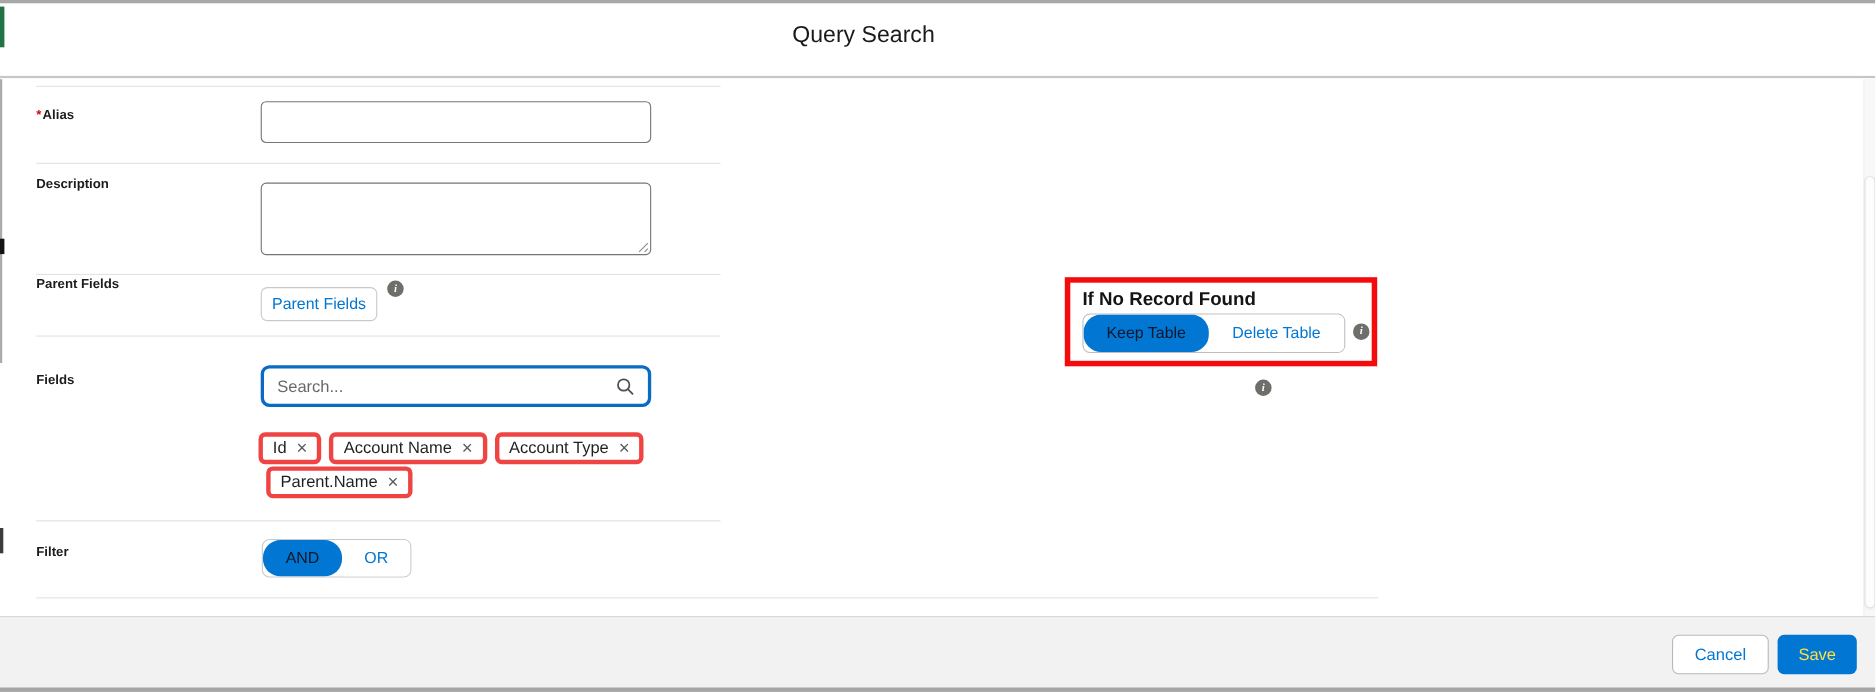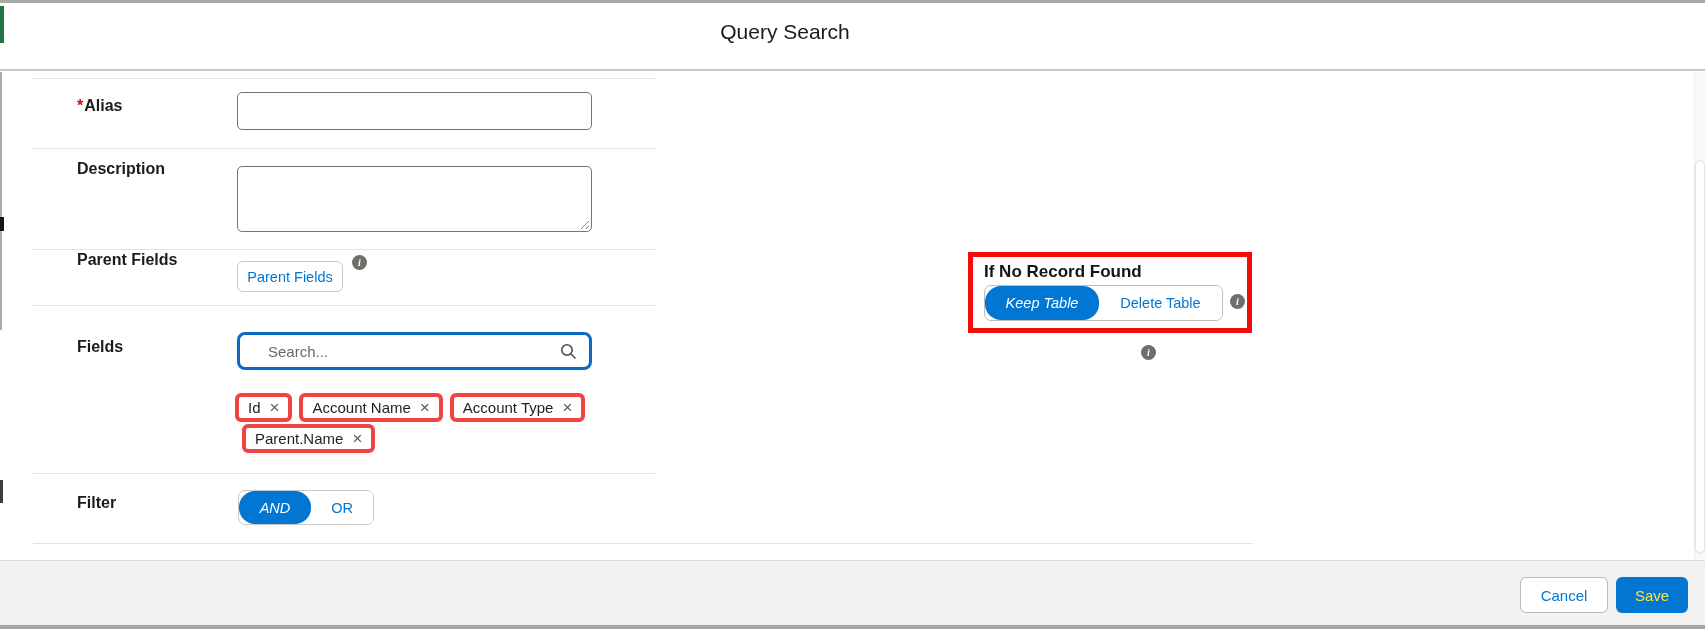--- a/index.html
+++ b/index.html
@@ -13,44 +13,44 @@
   .header-line{position:absolute;left:0;top:69px;width:1705px;height:2px;background:#c6c6c6;}
   
   .edge-green{position:absolute;left:0;top:6px;width:4px;height:37px;background:#217346;}
   .edge-gray{position:absolute;left:0;top:72px;width:2px;height:258px;background:#ababab;}
   .edge-black{position:absolute;left:0;top:217px;width:4px;height:14px;background:#141414;}
   .edge-dark{position:absolute;left:0;top:480px;width:3px;height:23px;background:#3c3c3c;}
   
   .sep{position:absolute;left:33px;width:622px;height:1px;background:#e2e2e2;}
   .sep-wide{position:absolute;left:33px;width:1220px;height:1px;background:#e2e2e2;}
   
-  .flabel{position:absolute;left:33px;font-size:16px;font-weight:bold;color:#1b1b1b;margin-left:44px;}
+  .flabel{position:absolute;left:33px;font-size:12px;font-weight:bold;color:#1b1b1b;}
   .req{color:#d40707;margin-right:1px;}
   .text-input{position:absolute;left:237px;width:355px;height:38px;border:1px solid #757575;
     border-radius:5px;background:#fff;box-sizing:border-box;font-size:15px;padding:0 10px;outline:none;}
   .textarea{position:absolute;left:237px;top:166px;width:355px;height:66px;border:1px solid #757575;
     border-radius:5px;background:#fff;box-sizing:border-box;resize:none;outline:none;}
   .resize-grip{position:absolute;left:578px;top:218px;width:12px;height:12px;}
   .outline-btn{position:absolute;display:flex;align-items:center;justify-content:center;
     background:#fff;border:1px solid #c9c9c9;border-radius:6px;color:#0176d3;font-size:14.5px;cursor:pointer;}
   .info{position:absolute;width:15px;height:15px;border-radius:50%;background:#706e6b;color:#fff;
     display:flex;align-items:center;justify-content:center;font-size:10px;font-weight:bold;
     font-family:"Liberation Serif",serif;font-style:italic;}
   .search-box{position:absolute;left:237px;top:332px;width:355px;height:38px;border:3px solid #0b6bc2;
     border-radius:8px;background:#fff;box-sizing:border-box;display:flex;align-items:center;}
-  .search-box input{flex:1;border:none;outline:none;font-size:15px;color:#333;padding:0 28px;background:transparent;}
+  .search-box input{flex:1;border:none;outline:none;font-size:15px;color:#333;padding:0 12px;background:transparent;}
   .search-box input::placeholder{color:#696969;}
   .search-icon{margin-right:12px;display:flex;}
   .chip-row{position:absolute;display:flex;gap:7px;}
   .chip{display:inline-flex;align-items:center;gap:9px;height:29px;padding:0 9px;background:#fff;
     border:4px solid #ef4444;border-radius:6px;font-size:15px;color:#201f1e;box-sizing:border-box;}
   .chip .x{color:#5a5a5a;font-size:17px;line-height:1;cursor:pointer;}
   .segmented{position:absolute;display:flex;border:1px solid #c9c9c9;border-radius:7px;overflow:hidden;background:#fff;}
   .seg{display:flex;align-items:center;justify-content:center;font-size:14.5px;cursor:pointer;box-sizing:border-box;}
-  .seg.on{background:#0176d3;color:#ffffff;border-radius:16px;font-style:italic;}
+  .seg.on{background:#0176d3;color:#0f172a;border-radius:16px;}
   .seg.off{background:#fff;color:#0176d3;}
   
   .red-box{position:absolute;left:968px;top:252px;width:284px;height:81px;border:5px solid #f40b0b;box-sizing:border-box;}
   .inr-label{position:absolute;left:984px;top:262px;font-size:17px;font-weight:bold;color:#141414;}
   .solid-btn{position:absolute;display:flex;align-items:center;justify-content:center;background:#0176d3;
     color:#fff;font-size:14.5px;border:none;border-radius:6px;cursor:pointer;}
   
   .footer{position:absolute;left:0;top:560px;width:1705px;height:65px;background:#f2f2f2;border-top:1px solid #d9d9d9;}
   .btn-cancel{position:absolute;left:1520px;top:577px;width:88px;height:36px;background:#fff;
     border:1px solid #b9b9b9;border-radius:6px;color:#0176d3;font-size:15px;cursor:pointer;}

